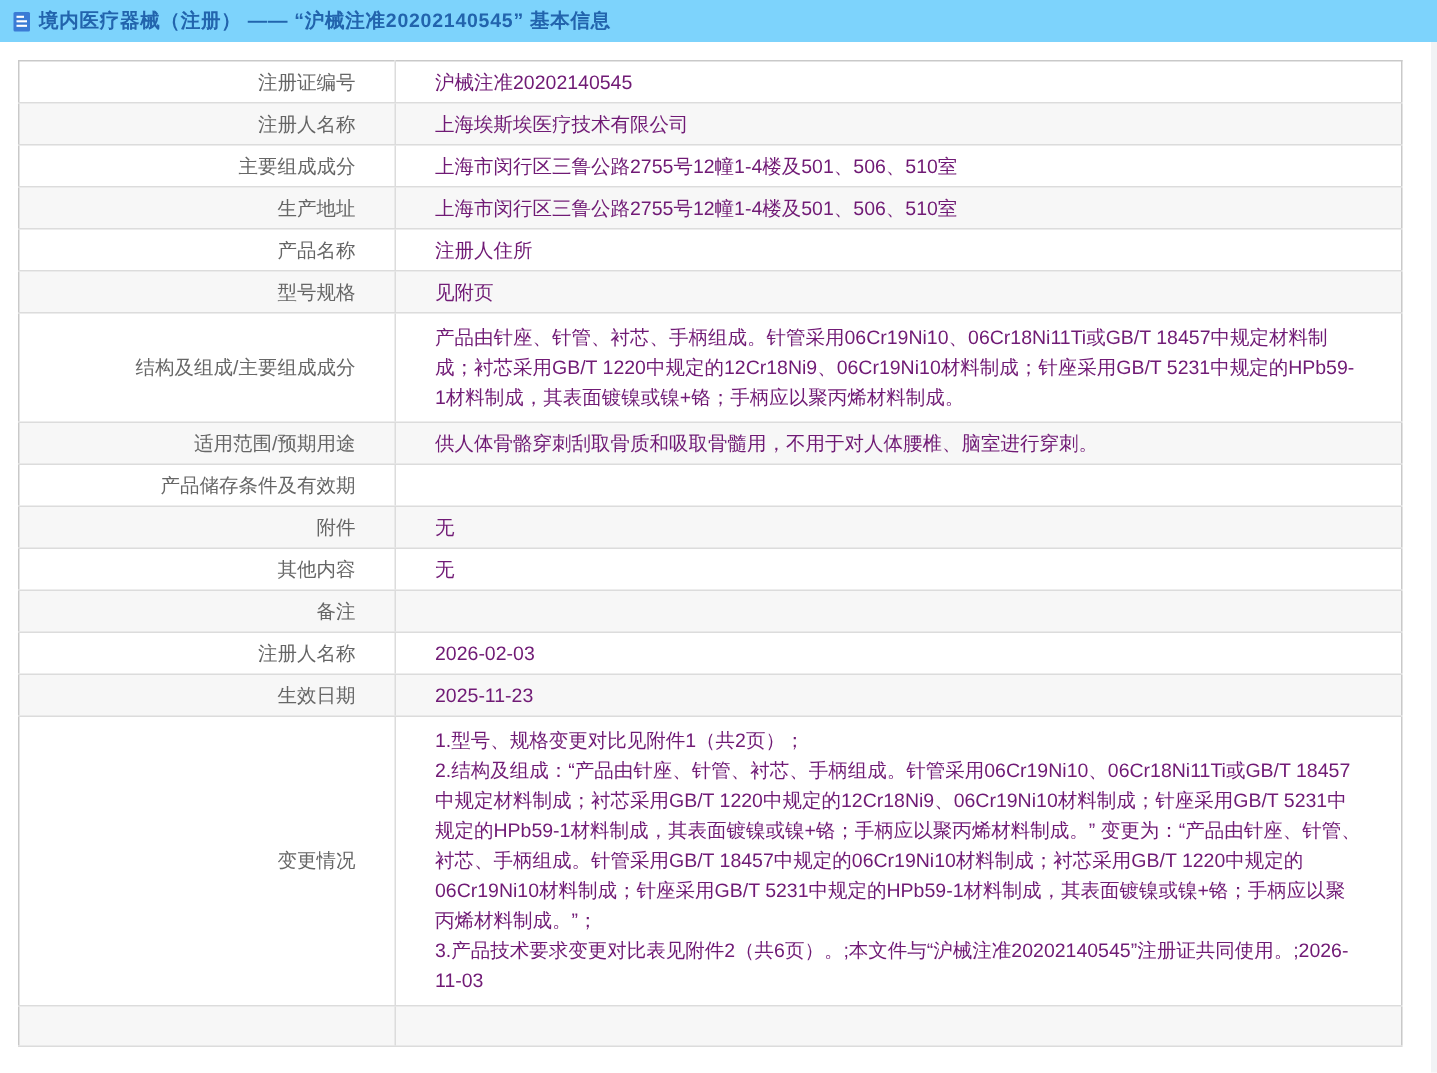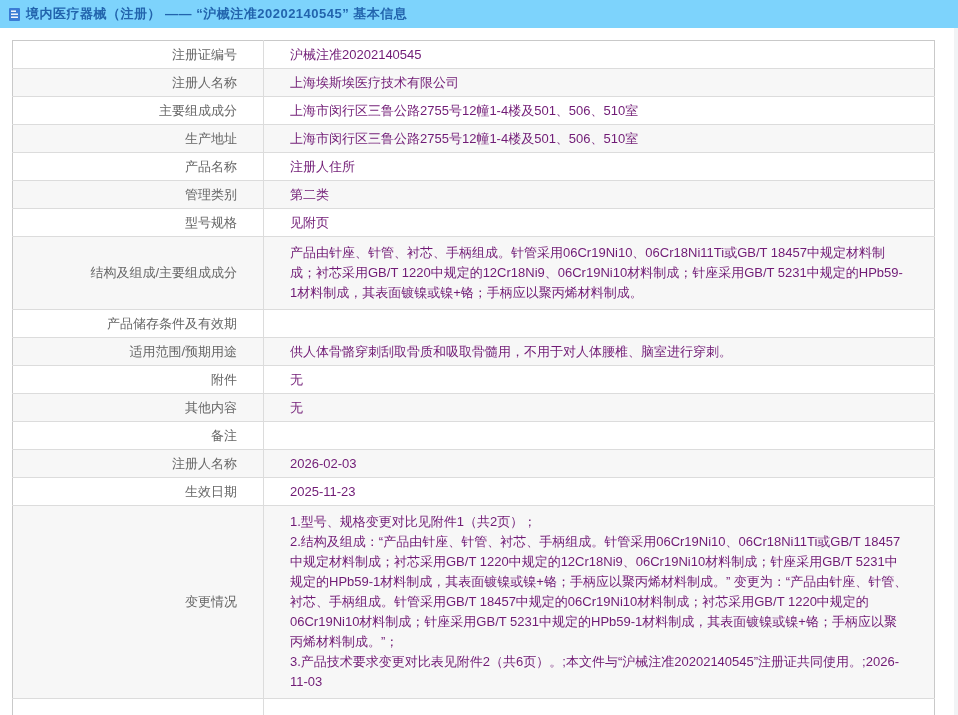--- a/index.html
+++ b/index.html
@@ -91,38 +91,34 @@
     </tr>
     <tr class="single">
       <td class="cell-label">生产地址</td>
       <td class="cell-value">上海市闵行区三鲁公路2755号12幢1-4楼及501、506、510室</td>
     </tr>
     <tr class="single">
       <td class="cell-label">产品名称</td>
       <td class="cell-value">注册人住所</td>
     </tr>
     <tr class="single">
-      <td class="cell-label">管理类别</td>
-      <td class="cell-value">第二类</td>
-    </tr>
-    <tr class="single">
       <td class="cell-label">型号规格</td>
       <td class="cell-value">见附页</td>
     </tr>
     <tr class="row-tall">
       <td class="cell-label">结构及组成/主要组成成分</td>
       <td class="cell-value">产品由针座、针管、衬芯、手柄组成。针管采用06Cr19Ni10、06Cr18Ni11Ti或GB/T 18457中规定材料制成；衬芯采用GB/T 1220中规定的12Cr18Ni9、06Cr19Ni10材料制成；针座采用GB/T 5231中规定的HPb59-1材料制成，其表面镀镍或镍+铬；手柄应以聚丙烯材料制成。</td>
     </tr>
     <tr class="single">
+      <td class="cell-label">适用范围/预期用途</td>
+      <td class="cell-value">供人体骨骼穿刺刮取骨质和吸取骨髓用，不用于对人体腰椎、脑室进行穿刺。</td>
+    </tr>
+    <tr class="single">
       <td class="cell-label">产品储存条件及有效期</td>
       <td class="cell-value"></td>
-    </tr>
-    <tr class="single">
-      <td class="cell-label">适用范围/预期用途</td>
-      <td class="cell-value">供人体骨骼穿刺刮取骨质和吸取骨髓用，不用于对人体腰椎、脑室进行穿刺。</td>
     </tr>
     <tr class="single">
       <td class="cell-label">附件</td>
       <td class="cell-value">无</td>
     </tr>
     <tr class="single">
       <td class="cell-label">其他内容</td>
       <td class="cell-value">无</td>
     </tr>
     <tr class="single">

